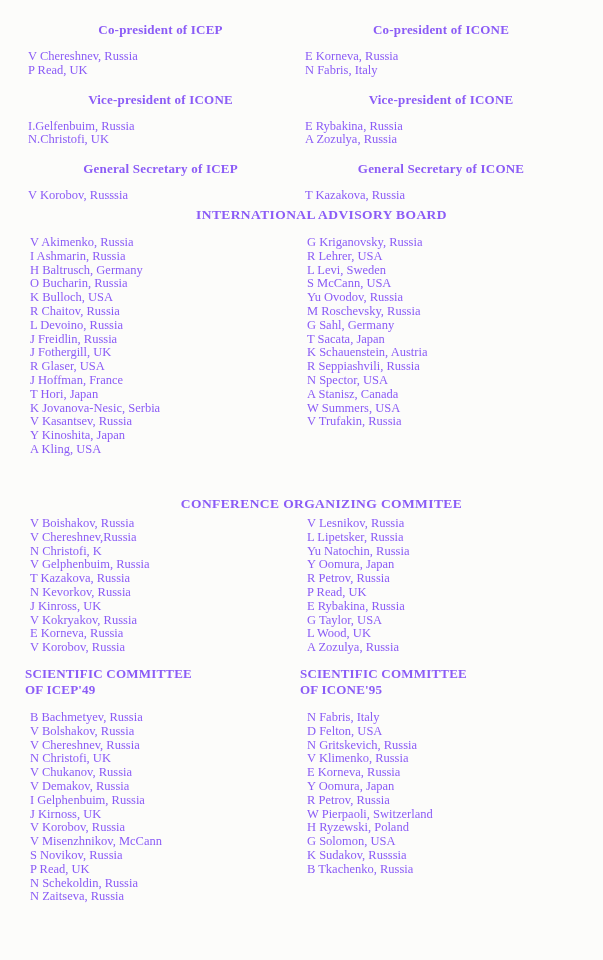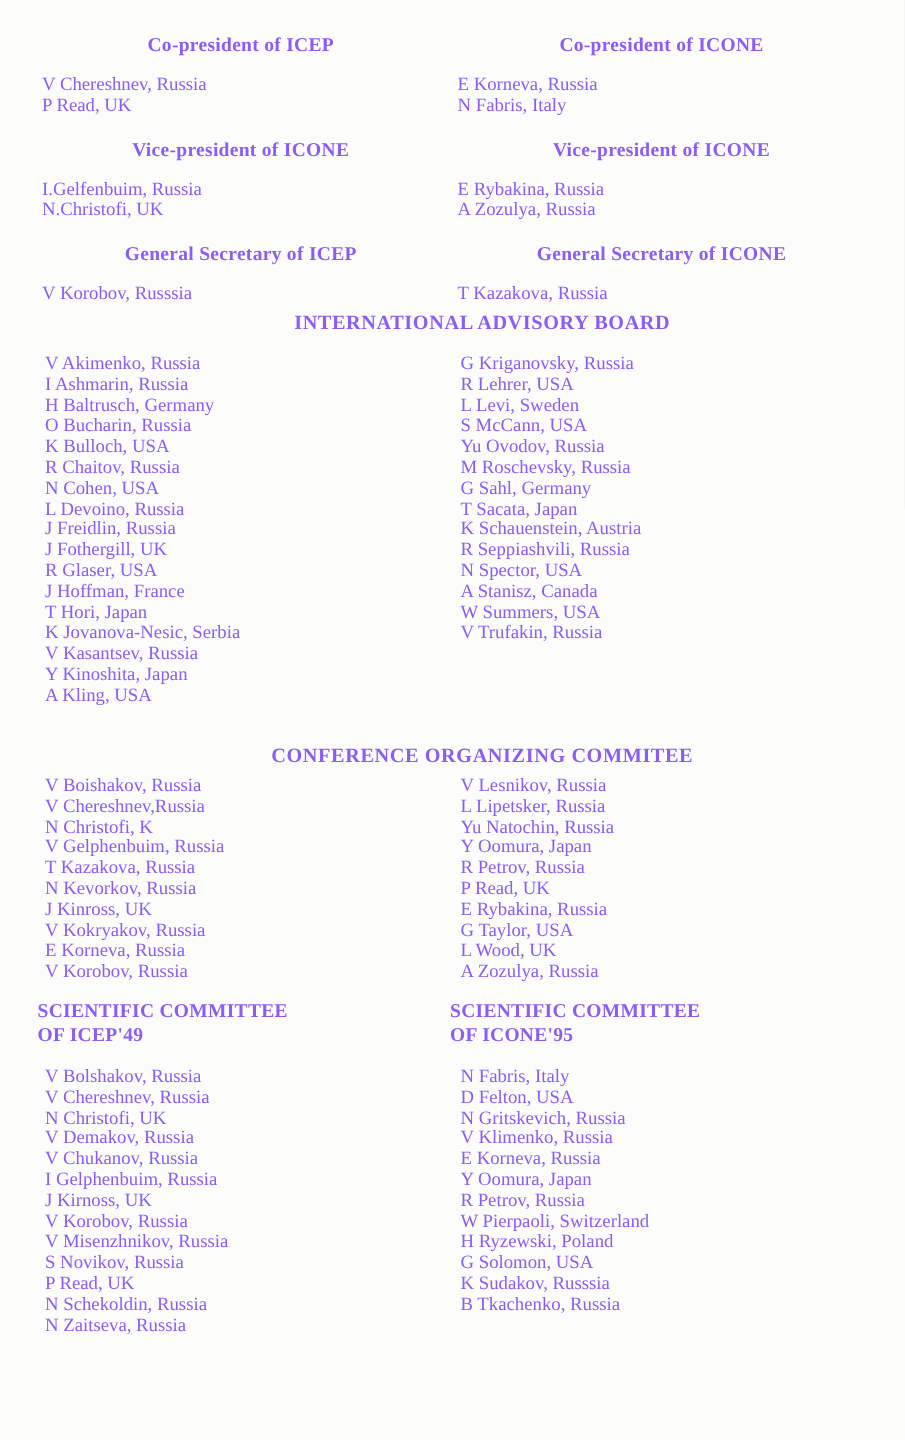--- a/index.html
+++ b/index.html
@@ -67,21 +67,20 @@
   </div>
 
   <div class="section-heading" style="left:0;top:207px;width:603px;">INTERNATIONAL ADVISORY BOARD</div>
   <div class="col" style="left:30px;top:236px;width:265px;">
       <div class="name-line">V Akimenko, Russia</div>
       <div class="name-line">I Ashmarin, Russia</div>
       <div class="name-line">H Baltrusch, Germany</div>
       <div class="name-line">O Bucharin, Russia</div>
       <div class="name-line">K Bulloch, USA</div>
       <div class="name-line">R Chaitov, Russia</div>
-      <div class="name-line">N Cohen, USA</div>
       <div class="name-line">L Devoino, Russia</div>
       <div class="name-line">J Freidlin, Russia</div>
       <div class="name-line">J Fothergill, UK</div>
       <div class="name-line">R Glaser, USA</div>
       <div class="name-line">J Hoffman, France</div>
       <div class="name-line">T Hori, Japan</div>
       <div class="name-line">K Jovanova-Nesic, Serbia</div>
       <div class="name-line">V Kasantsev, Russia</div>
       <div class="name-line">Y Kinoshita, Japan</div>
       <div class="name-line">A Kling, USA</div>
@@ -132,29 +131,30 @@
   <div class="two-line-heading" style="left:25px;top:666px;width:250px;">
     <div>SCIENTIFIC COMMITTEE</div>
     <div>OF ICEP'49</div>
   </div>
   <div class="two-line-heading" style="left:300px;top:666px;width:220px;">
     <div>SCIENTIFIC COMMITTEE</div>
     <div>OF ICONE'95</div>
   </div>
 
   <div class="col" style="left:30px;top:711px;width:265px;">
+      <div class="name-line">B Bachmetyev, Russia</div>
       <div class="name-line">V Bolshakov, Russia</div>
       <div class="name-line">V Chereshnev, Russia</div>
       <div class="name-line">N Christofi, UK</div>
+      <div class="name-line">V Chukanov, Russia</div>
       <div class="name-line">V Demakov, Russia</div>
-      <div class="name-line">V Chukanov, Russia</div>
       <div class="name-line">I Gelphenbuim, Russia</div>
       <div class="name-line">J Kirnoss, UK</div>
       <div class="name-line">V Korobov, Russia</div>
-      <div class="name-line">V Misenzhnikov, Russia</div>
+      <div class="name-line">V Misenzhnikov, McCann</div>
       <div class="name-line">S Novikov, Russia</div>
       <div class="name-line">P Read, UK</div>
       <div class="name-line">N Schekoldin, Russia</div>
       <div class="name-line">N Zaitseva, Russia</div>
     </div>
   <div class="col" style="left:307px;top:711px;width:270px;">
       <div class="name-line">N Fabris, Italy</div>
       <div class="name-line">D Felton, USA</div>
       <div class="name-line">N Gritskevich, Russia</div>
       <div class="name-line">V Klimenko, Russia</div>

